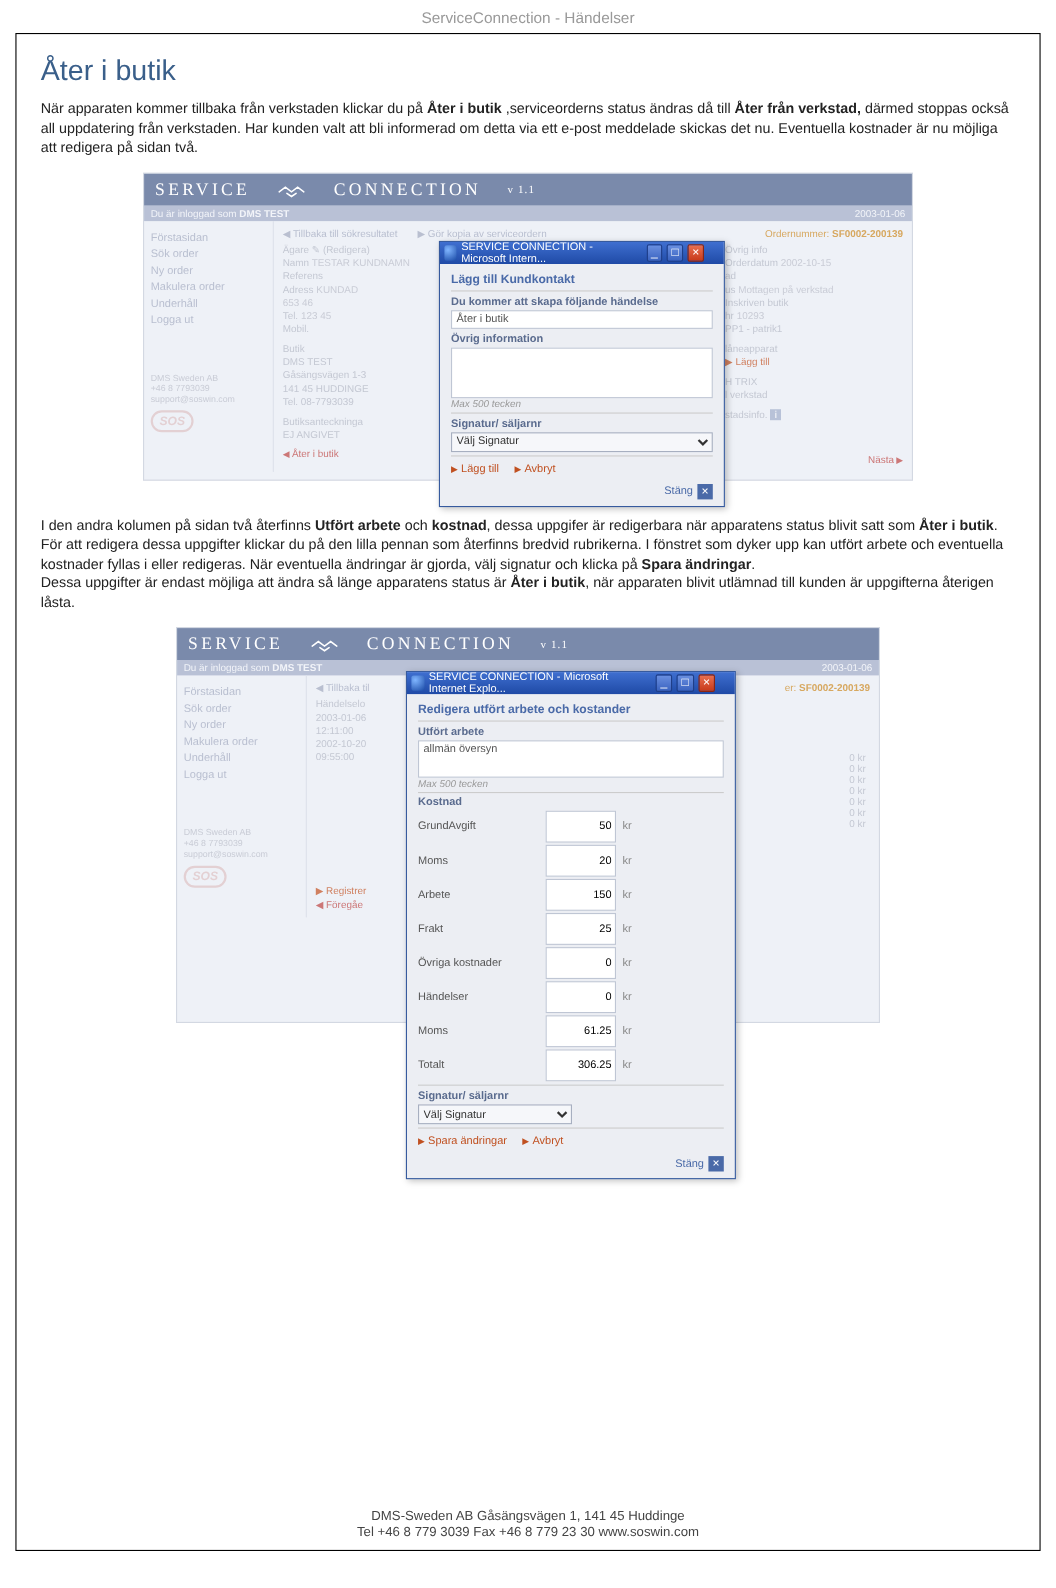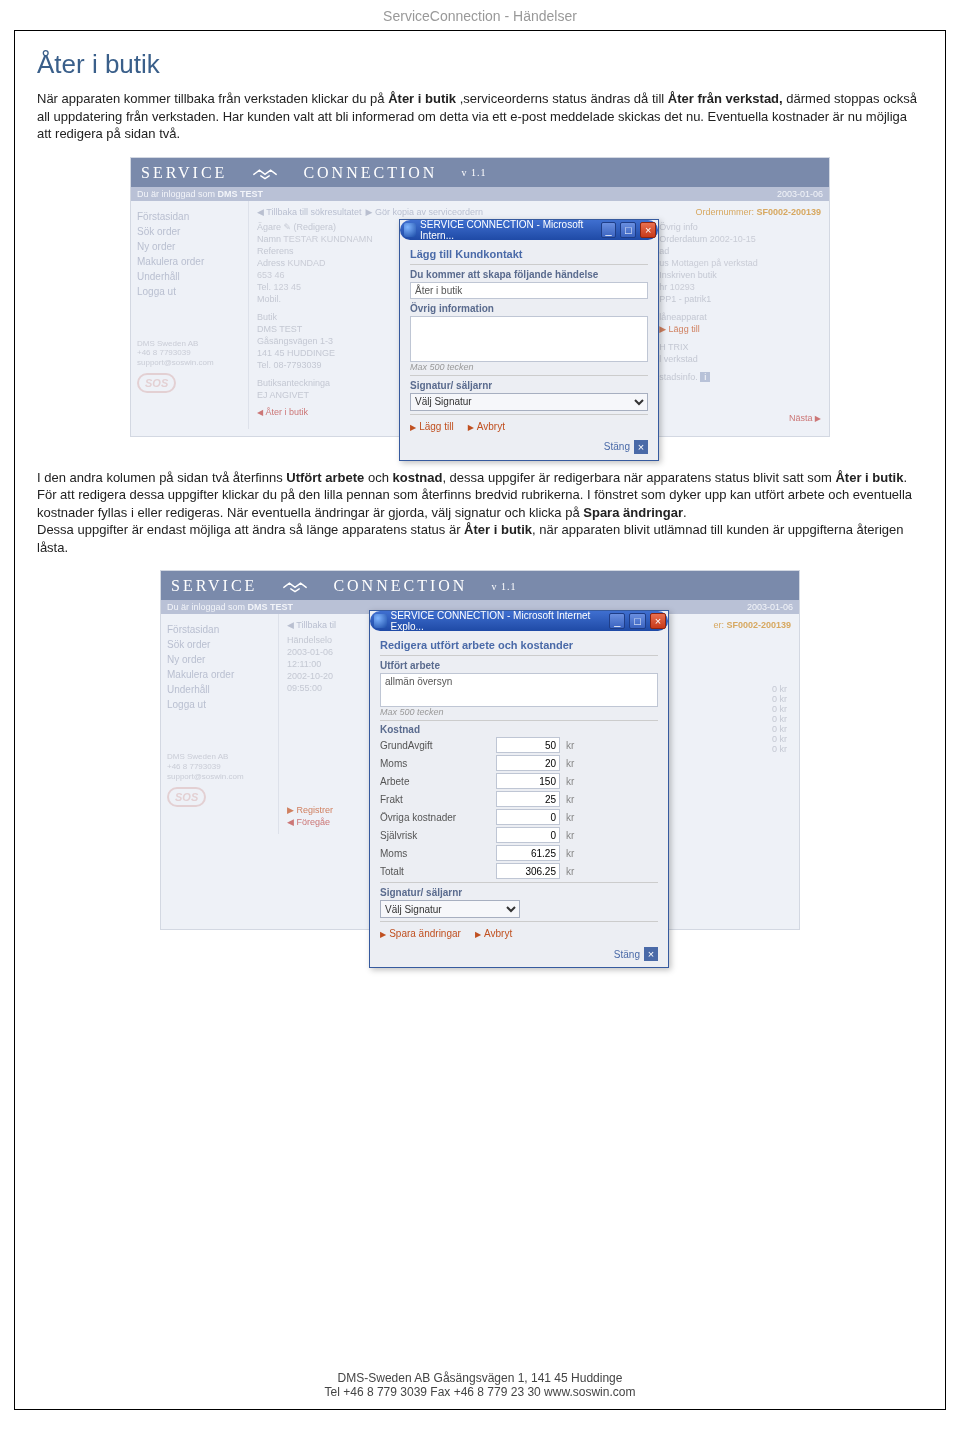--- a/index.html
+++ b/index.html
@@ -104,21 +104,21 @@
     opacity: .5;
     font-size: 11px;
   }
   .content {
     flex: 1;
     padding: 6px 8px;
     position: relative;
   }
   .toolbar-row {
     display: flex;
-    gap: 4px;
+    gap: 18px;
     font-size: 9px;
     color: #b9bfd0;
     padding-bottom: 4px;
     text-align: right;
   }
   .toolbar-row .ord { margin-left:auto; color:#d7a860; }
   .cols { display:flex; gap:10px; }
   .col { flex:1; }
   .lbl { color:#c4c8d3; font-size:9px; padding:1px 0; }
   .lbl span.v { color:#c9ccd6; }
@@ -140,24 +140,23 @@
     box-shadow: 2px 2px 6px rgba(0,0,0,.25);
     font-size: 10px;
     color: #555;
   }
   .popup .titlebar {
     height: 20px;
     background: linear-gradient(#3f6fd0, #1f4aa6);
     color: #fff;
     display: flex;
     align-items: center;
-    padding: 0 2px 0 4px;
+    padding: 0 18px 0 4px;
     font-size: 10px;
     gap: 4px;
-    border-radius: 10px;
   }
   .titlebar .ie-icon {
     width: 14px; height: 14px;
     background: radial-gradient(circle at 30% 30%, #7fb5ff, #1a4aa6);
     border-radius: 2px;
   }
   .titlebar .spacer { flex:1; }
   .titlebar .wbtn {
     width: 18px; height: 16px;
     background: linear-gradient(#6a8fe0, #3a63c0);
@@ -202,21 +201,21 @@
   .cost-grid {
     display:grid;
     grid-template-columns: 110px 64px 22px;
     row-gap: 2px;
     column-gap: 6px;
     align-items: center;
     font-size:10px;
   }
   .cost-grid .h { color:#5a6b8e; font-weight:bold; }
   .cost-grid input {
-    width:100%; height:16px; font-size:10px; text-align:right;
+    width:100%; height:29px; font-size:10px; text-align:right;
     border:1px solid #bfc6d4; padding:0 3px; font-family:inherit;
   }
   .cost-grid .unit { color:#888; }
 
   
   .rightcol-zeros { font-size:9px; color:#c4c8d3; text-align:right; padding-right:4px; }
 
   
   .page-footer {
     position: absolute;
@@ -449,21 +448,21 @@
                 <div class="unit">kr</div>
               <div>Arbete</div>
                 <input value="150" style="">
                 <div class="unit">kr</div>
               <div>Frakt</div>
                 <input value="25" style="">
                 <div class="unit">kr</div>
               <div>Övriga kostnader</div>
                 <input value="0" style="">
                 <div class="unit">kr</div>
-              <div>Självrisk</div>
+              <div>Händelser</div>
                 <input value="0" style="">
                 <div class="unit">kr</div>
               <div>Moms</div>
                 <input value="61.25" style="">
                 <div class="unit">kr</div>
               <div>Totalt</div>
                 <input value="306.25" style="">
                 <div class="unit">kr</div>
             </div>
             <hr>

